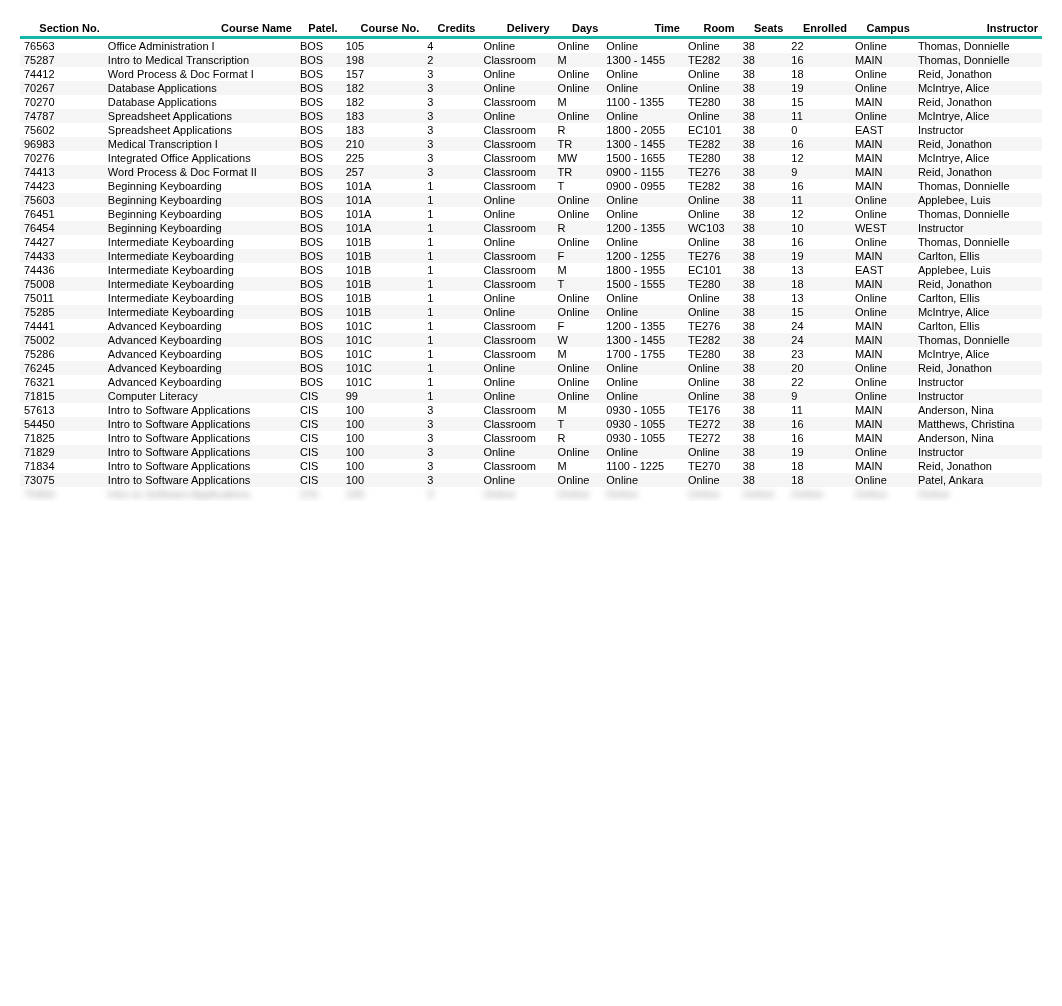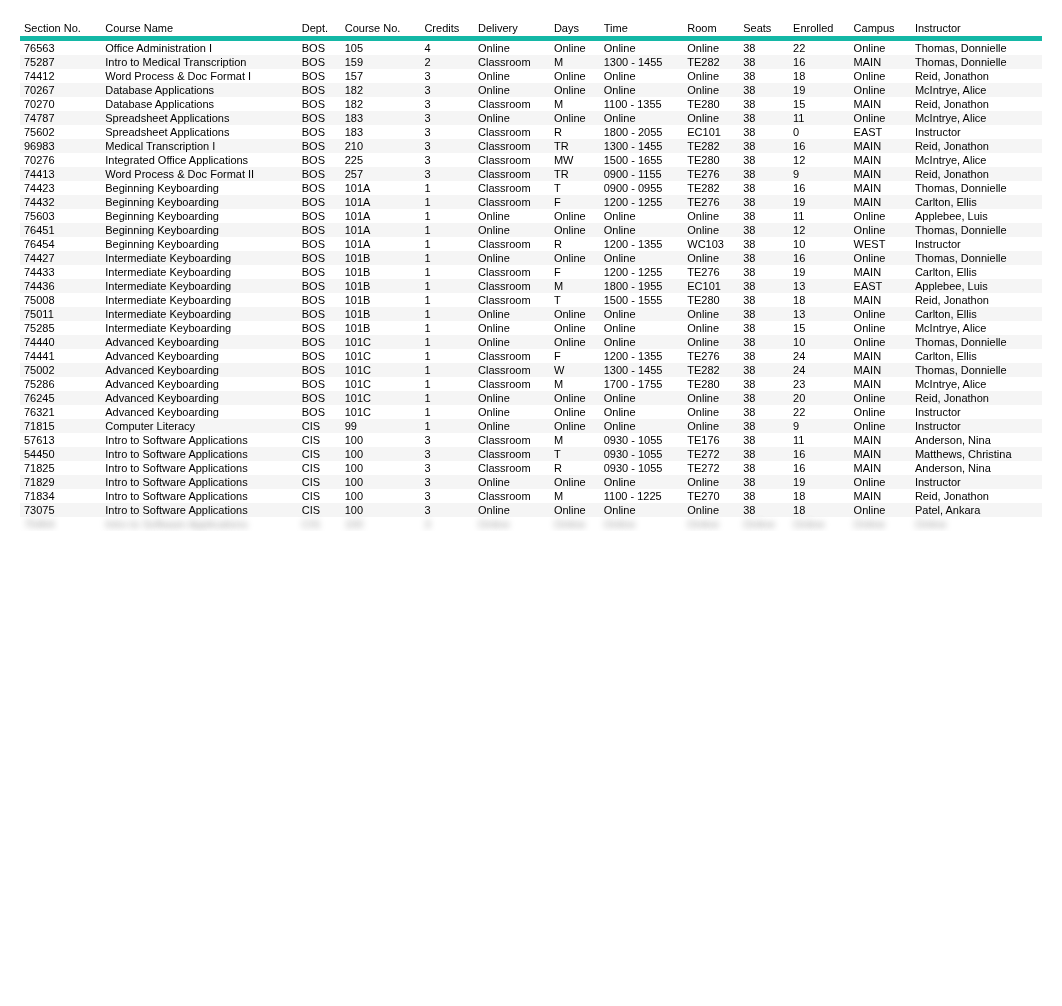--- a/index.html
+++ b/index.html
@@ -13,24 +13,24 @@
     .table-container {
       width: 100%;
       overflow-x: auto;
     }
     table {
       border-collapse: collapse;
       width: 100%;
       font-size: 11px;
     }
     thead tr th {
-      text-align: left;
-      font-weight: normal;
+      text-align: right;
+      font-weight: bold;
       padding: 2px 4px;
-      border-bottom: 5px solid #14b8a6;
+      border-bottom: 3px solid #14b8a6;
       white-space: nowrap;
     }
     tbody tr td {
       padding: 1px 4px;
       white-space: nowrap;
     }
     tbody tr:nth-child(even) {
       background: #f5f5f5;
     }
     .blurred {
@@ -42,21 +42,21 @@
   </style>
 </head>
 <body>
 
 <div class="table-container">
   <table>
     <thead>
       <tr>
         <th>Section No.</th>
         <th>Course Name</th>
-        <th>Dept.</th>
+        <th>Patel.</th>
         <th>Course No.</th>
         <th>Credits</th>
         <th>Delivery</th>
         <th>Days</th>
         <th>Time</th>
         <th>Room</th>
         <th>Seats</th>
         <th>Enrolled</th>
         <th>Campus</th>
         <th>Instructor</th>
@@ -75,21 +75,21 @@
           <td>Online</td>
           <td>38</td>
           <td>22</td>
           <td>Online</td>
           <td>Thomas, Donnielle</td>
         </tr>
         <tr>
           <td>75287</td>
           <td>Intro to Medical Transcription</td>
           <td>BOS</td>
-          <td>159</td>
+          <td>198</td>
           <td>2</td>
           <td>Classroom</td>
           <td>M</td>
           <td>1300 - 1455</td>
           <td>TE282</td>
           <td>38</td>
           <td>16</td>
           <td>MAIN</td>
           <td>Thomas, Donnielle</td>
         </tr>
@@ -222,110 +222,95 @@
           <td>Classroom</td>
           <td>T</td>
           <td>0900 - 0955</td>
           <td>TE282</td>
           <td>38</td>
           <td>16</td>
           <td>MAIN</td>
           <td>Thomas, Donnielle</td>
         </tr>
         <tr>
-          <td>74432</td>
+          <td>75603</td>
           <td>Beginning Keyboarding</td>
           <td>BOS</td>
           <td>101A</td>
+          <td>1</td>
+          <td>Online</td>
+          <td>Online</td>
+          <td>Online</td>
+          <td>Online</td>
+          <td>38</td>
+          <td>11</td>
+          <td>Online</td>
+          <td>Applebee, Luis</td>
+        </tr>
+        <tr>
+          <td>76451</td>
+          <td>Beginning Keyboarding</td>
+          <td>BOS</td>
+          <td>101A</td>
+          <td>1</td>
+          <td>Online</td>
+          <td>Online</td>
+          <td>Online</td>
+          <td>Online</td>
+          <td>38</td>
+          <td>12</td>
+          <td>Online</td>
+          <td>Thomas, Donnielle</td>
+        </tr>
+        <tr>
+          <td>76454</td>
+          <td>Beginning Keyboarding</td>
+          <td>BOS</td>
+          <td>101A</td>
+          <td>1</td>
+          <td>Classroom</td>
+          <td>R</td>
+          <td>1200 - 1355</td>
+          <td>WC103</td>
+          <td>38</td>
+          <td>10</td>
+          <td>WEST</td>
+          <td>Instructor</td>
+        </tr>
+        <tr>
+          <td>74427</td>
+          <td>Intermediate Keyboarding</td>
+          <td>BOS</td>
+          <td>101B</td>
+          <td>1</td>
+          <td>Online</td>
+          <td>Online</td>
+          <td>Online</td>
+          <td>Online</td>
+          <td>38</td>
+          <td>16</td>
+          <td>Online</td>
+          <td>Thomas, Donnielle</td>
+        </tr>
+        <tr>
+          <td>74433</td>
+          <td>Intermediate Keyboarding</td>
+          <td>BOS</td>
+          <td>101B</td>
           <td>1</td>
           <td>Classroom</td>
           <td>F</td>
           <td>1200 - 1255</td>
           <td>TE276</td>
           <td>38</td>
           <td>19</td>
           <td>MAIN</td>
           <td>Carlton, Ellis</td>
         </tr>
         <tr>
-          <td>75603</td>
-          <td>Beginning Keyboarding</td>
-          <td>BOS</td>
-          <td>101A</td>
-          <td>1</td>
-          <td>Online</td>
-          <td>Online</td>
-          <td>Online</td>
-          <td>Online</td>
-          <td>38</td>
-          <td>11</td>
-          <td>Online</td>
-          <td>Applebee, Luis</td>
-        </tr>
-        <tr>
-          <td>76451</td>
-          <td>Beginning Keyboarding</td>
-          <td>BOS</td>
-          <td>101A</td>
-          <td>1</td>
-          <td>Online</td>
-          <td>Online</td>
-          <td>Online</td>
-          <td>Online</td>
-          <td>38</td>
-          <td>12</td>
-          <td>Online</td>
-          <td>Thomas, Donnielle</td>
-        </tr>
-        <tr>
-          <td>76454</td>
-          <td>Beginning Keyboarding</td>
-          <td>BOS</td>
-          <td>101A</td>
-          <td>1</td>
-          <td>Classroom</td>
-          <td>R</td>
-          <td>1200 - 1355</td>
-          <td>WC103</td>
-          <td>38</td>
-          <td>10</td>
-          <td>WEST</td>
-          <td>Instructor</td>
-        </tr>
-        <tr>
-          <td>74427</td>
-          <td>Intermediate Keyboarding</td>
-          <td>BOS</td>
-          <td>101B</td>
-          <td>1</td>
-          <td>Online</td>
-          <td>Online</td>
-          <td>Online</td>
-          <td>Online</td>
-          <td>38</td>
-          <td>16</td>
-          <td>Online</td>
-          <td>Thomas, Donnielle</td>
-        </tr>
-        <tr>
-          <td>74433</td>
-          <td>Intermediate Keyboarding</td>
-          <td>BOS</td>
-          <td>101B</td>
-          <td>1</td>
-          <td>Classroom</td>
-          <td>F</td>
-          <td>1200 - 1255</td>
-          <td>TE276</td>
-          <td>38</td>
-          <td>19</td>
-          <td>MAIN</td>
-          <td>Carlton, Ellis</td>
-        </tr>
-        <tr>
           <td>74436</td>
           <td>Intermediate Keyboarding</td>
           <td>BOS</td>
           <td>101B</td>
           <td>1</td>
           <td>Classroom</td>
           <td>M</td>
           <td>1800 - 1955</td>
           <td>EC101</td>
           <td>38</td>
@@ -370,35 +355,20 @@
           <td>101B</td>
           <td>1</td>
           <td>Online</td>
           <td>Online</td>
           <td>Online</td>
           <td>Online</td>
           <td>38</td>
           <td>15</td>
           <td>Online</td>
           <td>McIntrye, Alice</td>
-        </tr>
-        <tr>
-          <td>74440</td>
-          <td>Advanced Keyboarding</td>
-          <td>BOS</td>
-          <td>101C</td>
-          <td>1</td>
-          <td>Online</td>
-          <td>Online</td>
-          <td>Online</td>
-          <td>Online</td>
-          <td>38</td>
-          <td>10</td>
-          <td>Online</td>
-          <td>Thomas, Donnielle</td>
         </tr>
         <tr>
           <td>74441</td>
           <td>Advanced Keyboarding</td>
           <td>BOS</td>
           <td>101C</td>
           <td>1</td>
           <td>Classroom</td>
           <td>F</td>
           <td>1200 - 1355</td>

